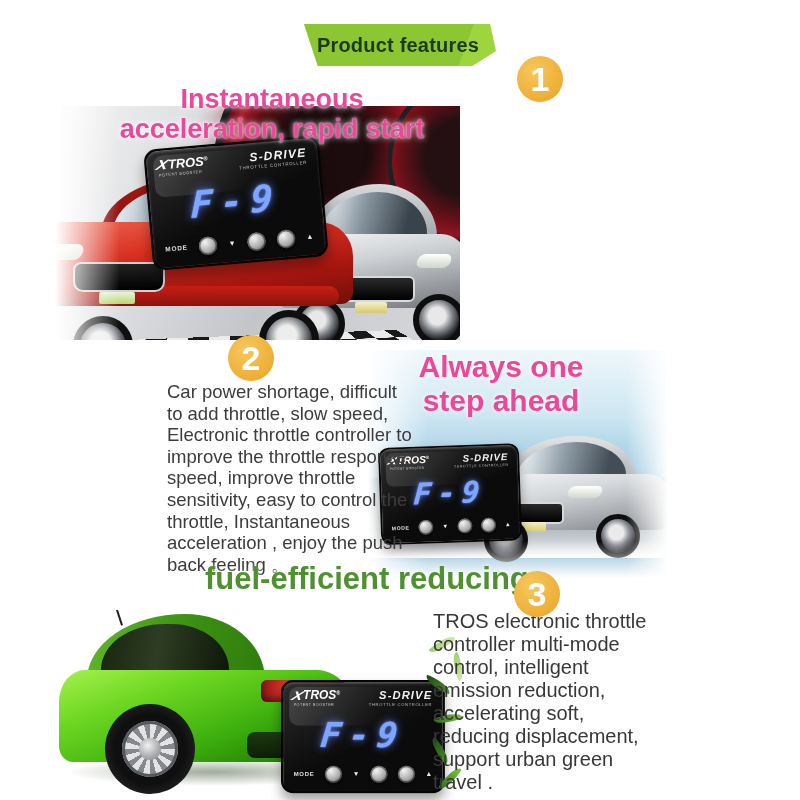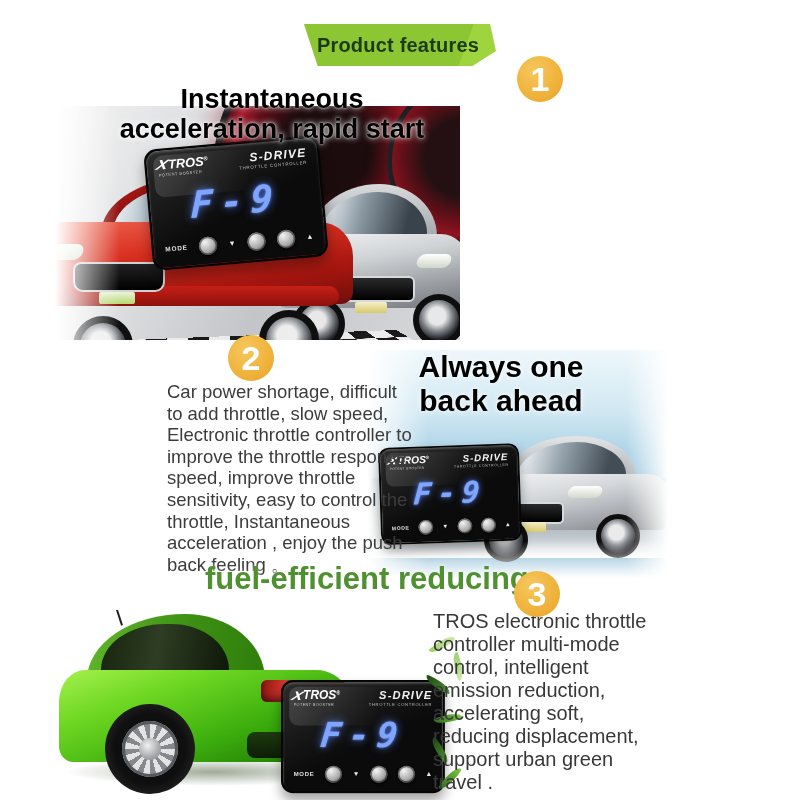--- a/index.html
+++ b/index.html
@@ -16,21 +16,21 @@
   
   .badge{position:absolute;width:46px;height:46px;border-radius:50%;z-index:7;
          background:radial-gradient(circle at 38% 32%,#f6c75e,#efb23a 60%,#e5a32c);
          color:#fff;font-size:34px;font-weight:bold;display:flex;align-items:center;justify-content:center;}
   .badge-1{left:517px;top:56px;}
   .badge-2{left:228px;top:335px;}
   .badge-3{left:514px;top:571px;}
 
   
   .pre{white-space:pre-line;}
-  .title-red{position:absolute;color:#000000;font-weight:bold;text-align:center;z-index:5;
+  .title-red{position:absolute;color:#ec4899;font-weight:bold;text-align:center;z-index:5;
              text-shadow:0 0 6px rgba(255,255,255,.95),0 0 2px rgba(255,255,255,.9);}
   .title-1{left:98px;top:84px;width:348px;font-size:27px;line-height:30px;}
   .title-2{left:368px;top:350px;width:266px;font-size:30px;line-height:34px;}
   .title-3{position:absolute;left:143px;top:561px;z-index:5;color:#4f9030;font-weight:bold;
            font-size:31px;line-height:35px;text-shadow:0 0 5px rgba(255,255,255,.9);}
   .title-3 .l2{display:block;padding-left:62px;}
   .para{position:absolute;color:#3a3a3a;z-index:4;}
   .para-1{left:432px;top:101px;width:362px;font-family:"DejaVu Sans Mono","Liberation Mono",monospace;
           font-size:18px;line-height:22.4px;letter-spacing:1px;color:#2e2e2e;}
   .para-2{left:147px;top:381px;width:288px;font-size:18.5px;line-height:21.6px;color:#3c3c3c;margin-left:20px;}
@@ -287,21 +287,21 @@
         <span class="dev-tri">▼</span>
         <span class="dev-btn"></span>
         <span class="dev-btn"></span>
         <span class="dev-tri">▲</span>
       </div>
     </div>
     <div class="fade"></div>
   </div>
 
   <div class="title-red title-2 pre">Always one
-back ahead</div>
+step ahead</div>
 
   <div class="title-3">
     <span class="l2">fuel-efficient reducing</span>
   </div>
 
   <div class="scene3">
     <div class="car greencar">
       <div class="gc-shadow"></div>
       <div class="cabin"></div>
       <div class="glass"></div>

